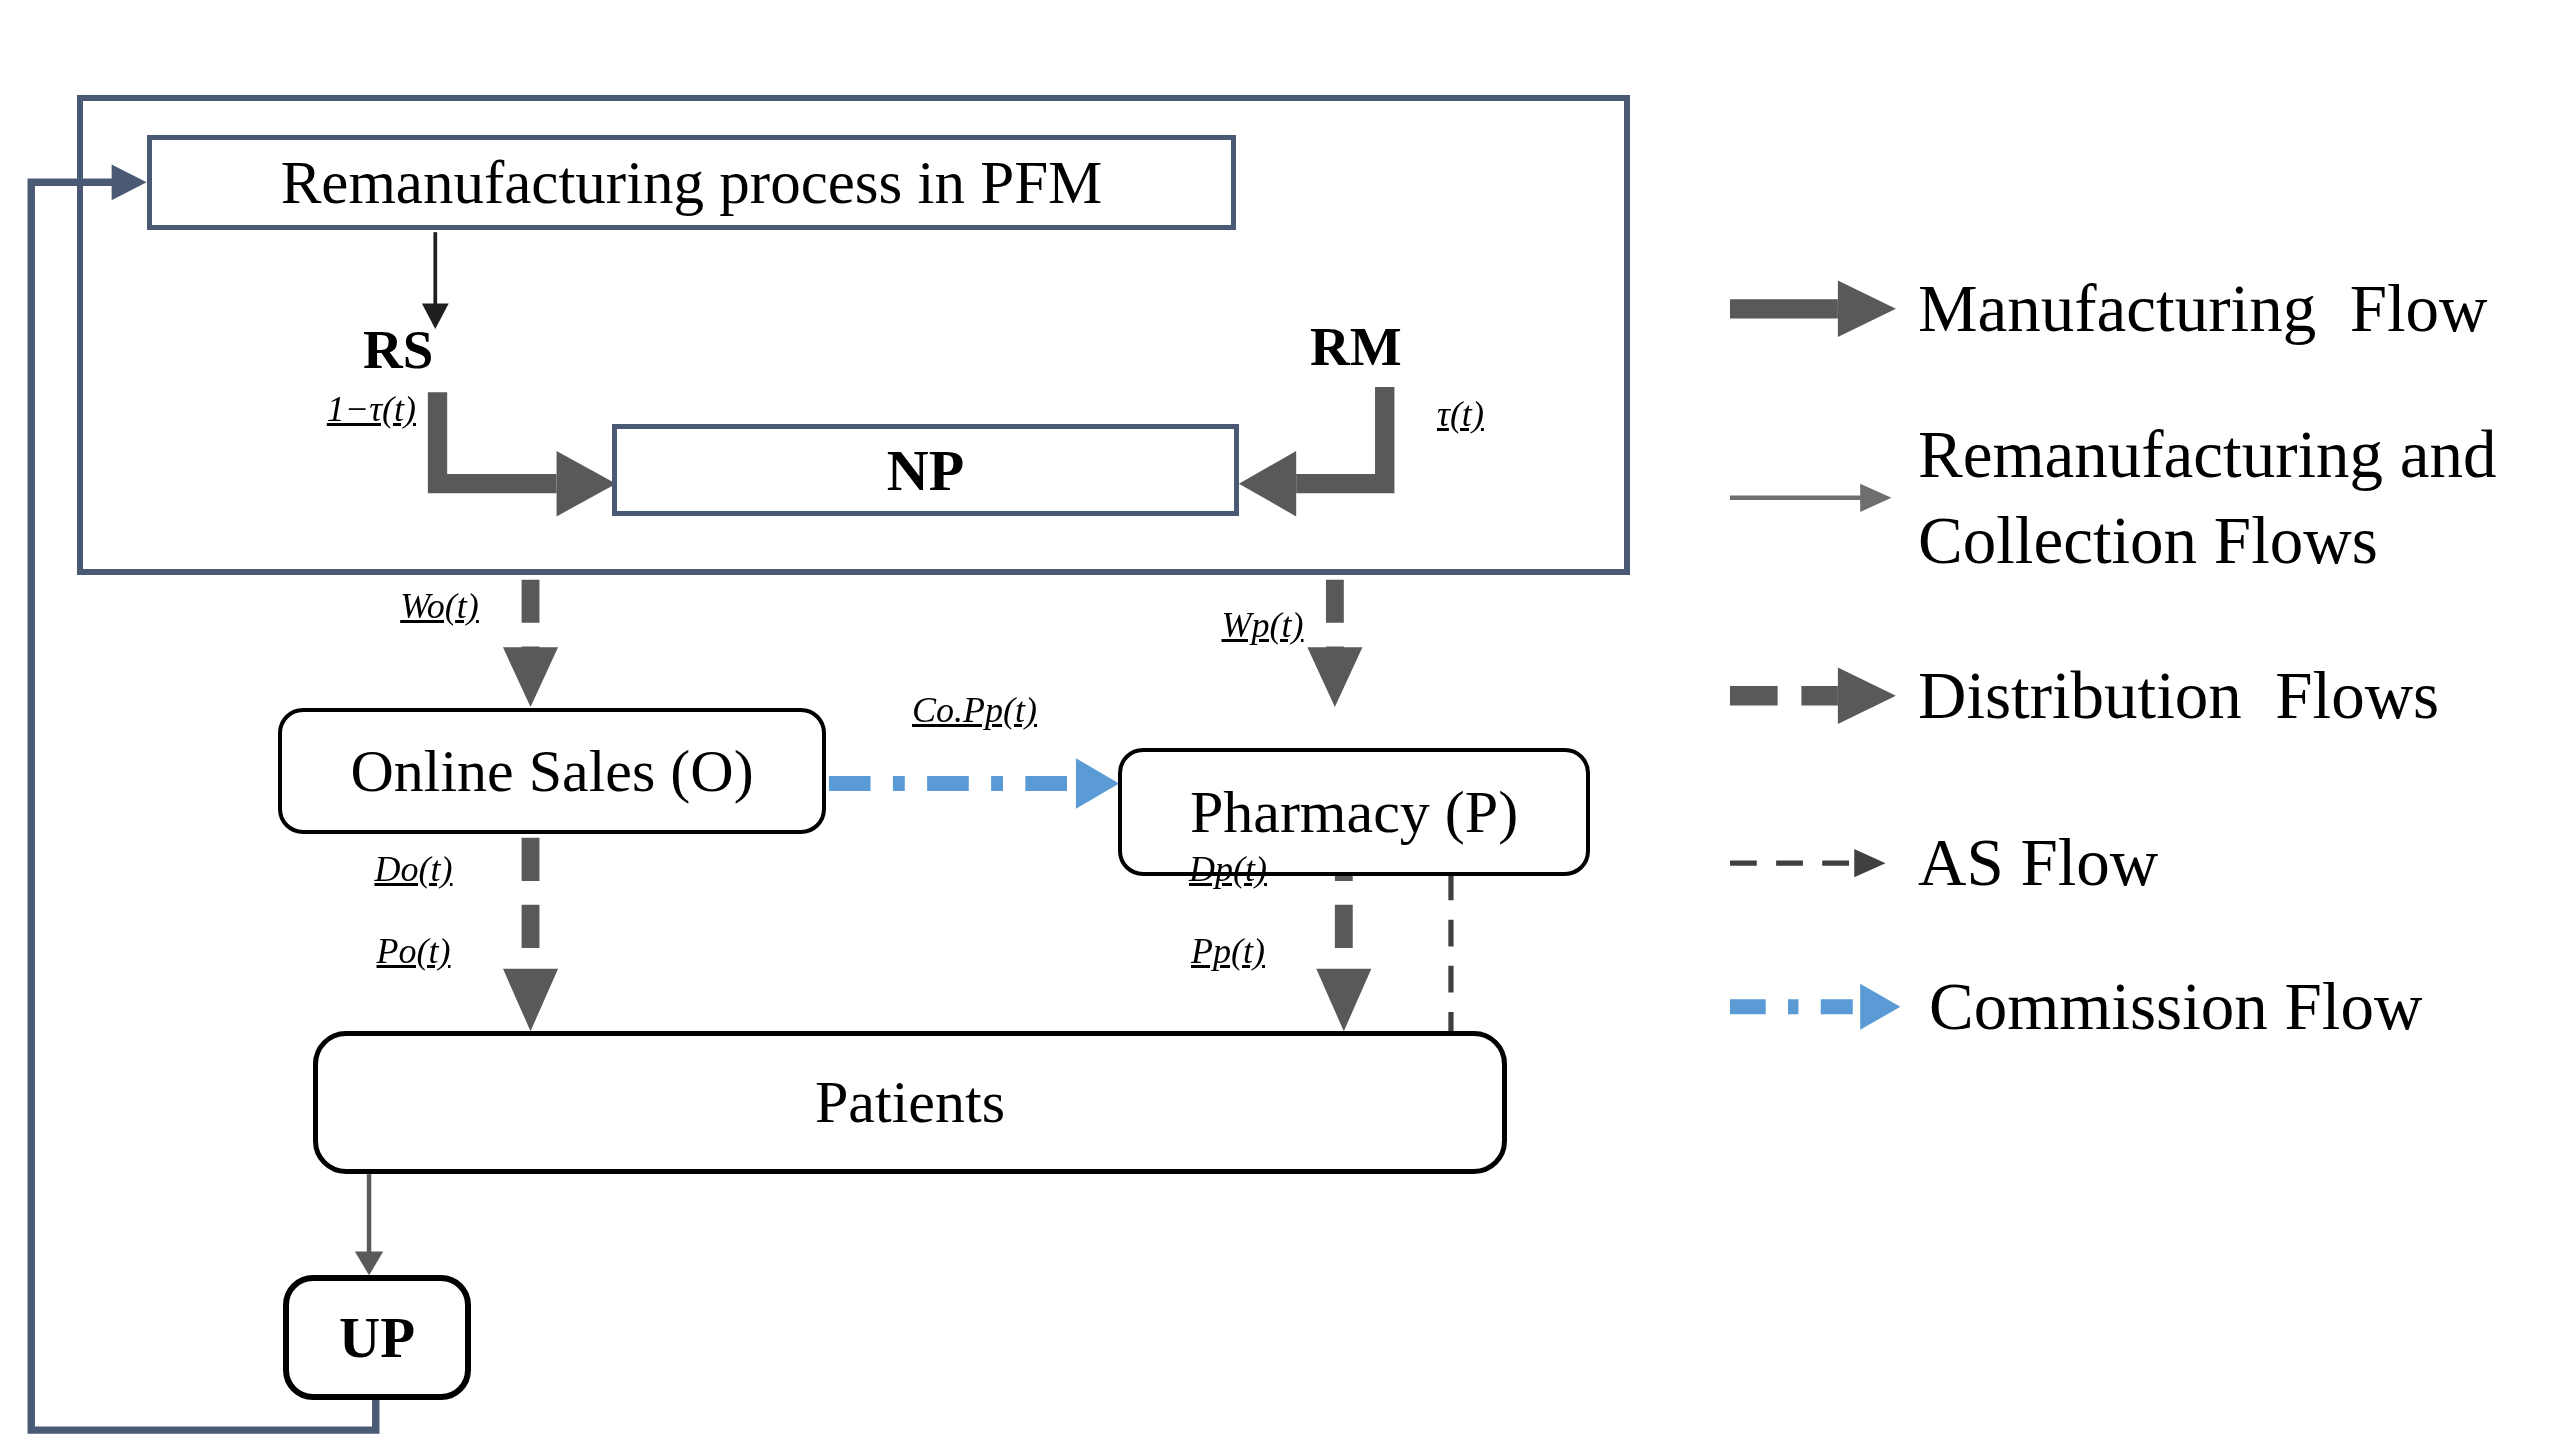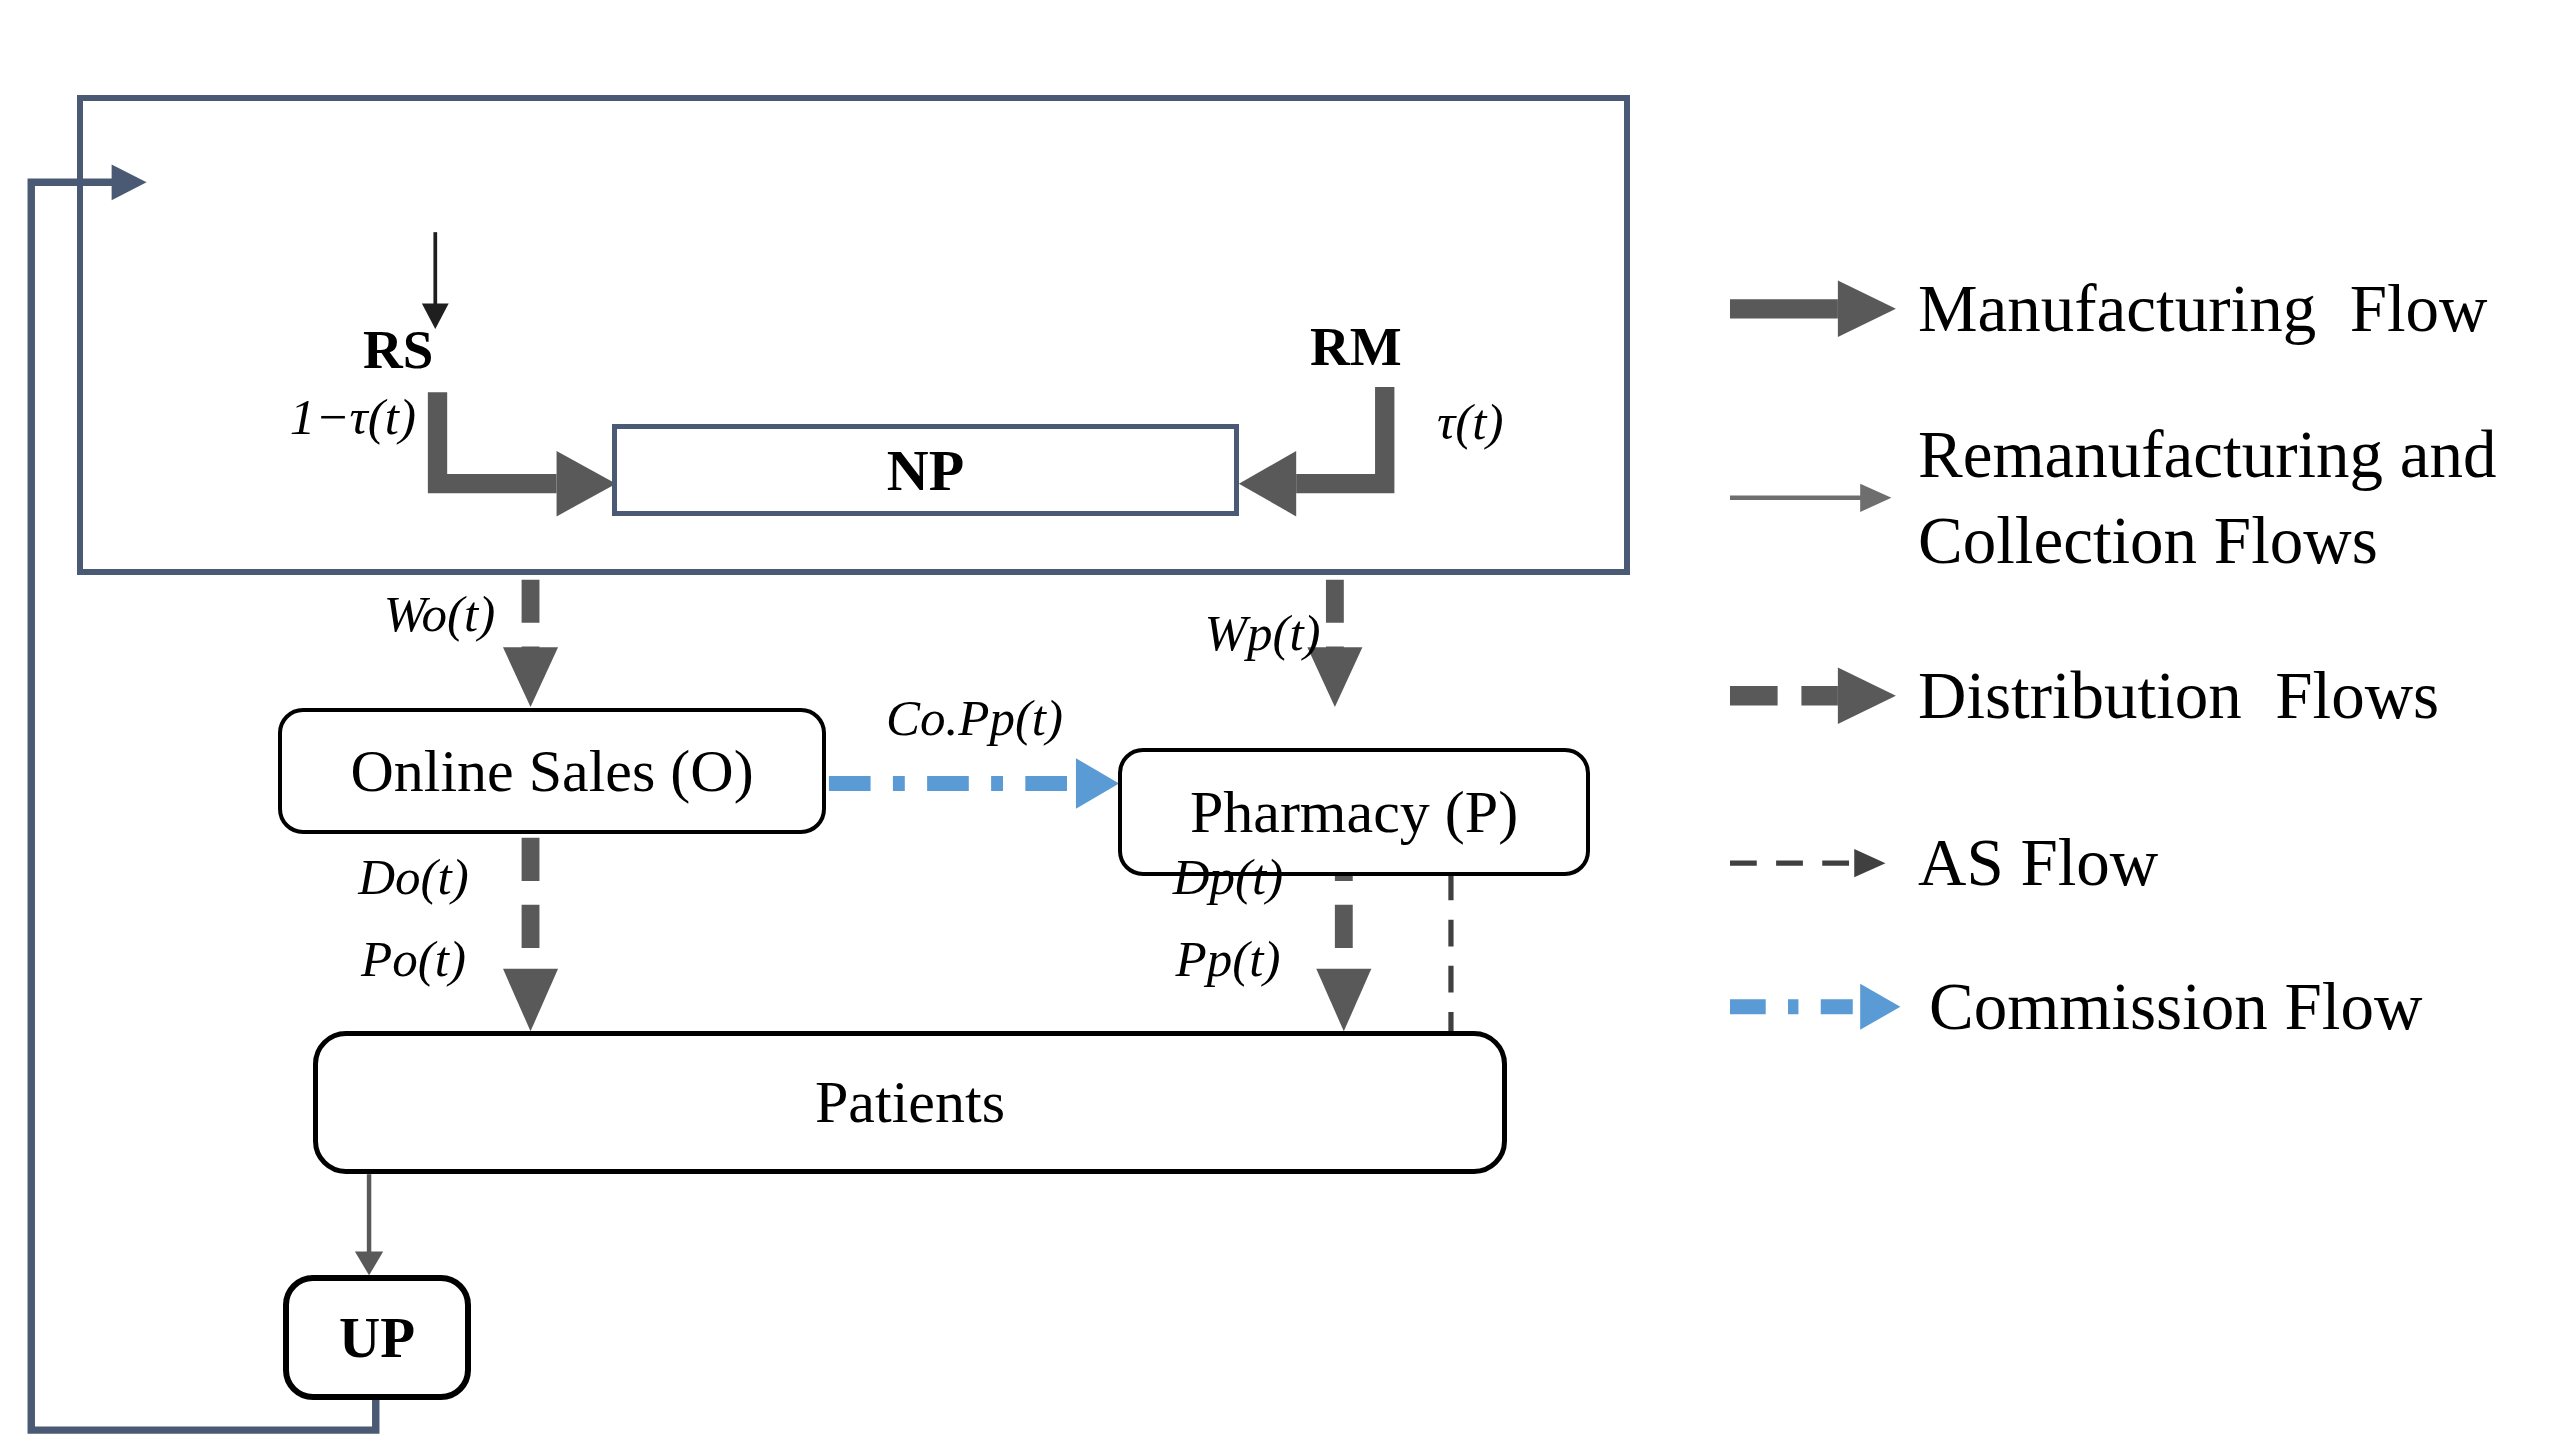--- a/index.html
+++ b/index.html
@@ -16,21 +16,21 @@
   .center{display:flex;align-items:center;justify-content:center;text-align:center;}
   
   .slate-box{border:6px solid var(--slate);background:#fff;}
   .slate-box-thin{border:5.2px solid var(--slate);background:#fff;}
   .black-round{border:4.5px solid #000;border-radius:25px;background:#fff;}
   
   .title{font-size:68px;font-weight:bold;}
   .boxtext{font-size:61px;}
   .nodetext{font-size:60px;}
   .boldlabel{font-size:55px;font-weight:bold;}
-  .flowlabel{font-size:51px;font-style:italic;}
+  .flowlabel{font-size:36px;font-style:italic;text-decoration:underline;}
   .legendtext{font-size:67px;white-space:pre-wrap;line-height:86px;}
   
   .slate-line{stroke:var(--slate);fill:none;}
   .slate-fill{fill:var(--slate);stroke:none;}
   .gray-line{stroke:var(--gray);fill:none;}
   .gray-fill{fill:var(--gray);stroke:none;}
   .lgray-line{stroke:var(--lgray);fill:none;}
   .lgray-fill{fill:var(--lgray);stroke:none;}
   .dark-line{stroke:var(--dark);fill:none;}
   .dark-fill{fill:var(--dark);stroke:none;}
@@ -124,20 +124,21 @@
 
     <g>
       <line x1="2325" y1="1353" x2="2490" y2="1353" class="blue-line" stroke-width="20" stroke-dasharray="48 30 14 30"></line>
       <polygon points="2500,1322 2500,1384 2554,1353" class="blue-fill"></polygon>
     </g>
   </svg>
 
 
   <div class="abs slate-box" style="left:77px;top:95px;width:1553px;height:480px;background:transparent;"></div>
 
+  <div class="abs slate-box-thin center boxtext" style="left:147px;top:135px;width:1089px;height:95px;">Remanufacturing process in PFM</div>
 
   <div class="abs boldlabel" style="left:363px;top:318px;width:149px;">RS</div>
   <div class="abs boldlabel" style="left:1310px;top:315px;width:149px;">RM</div>
 
   <div class="abs flowlabel" style="left:193px;top:388px;width:223px;text-align:right;">1−τ(t)</div>
   <div class="abs flowlabel" style="left:1437px;top:393px;width:193px;">τ(t)</div>
 
   <div class="abs slate-box-thin center" style="left:612px;top:424px;width:627px;height:92px;font-size:58px;font-weight:bold;">NP</div>
 
   <div class="abs flowlabel center" style="left:365px;top:585px;width:149px;">Wo(t)</div>

